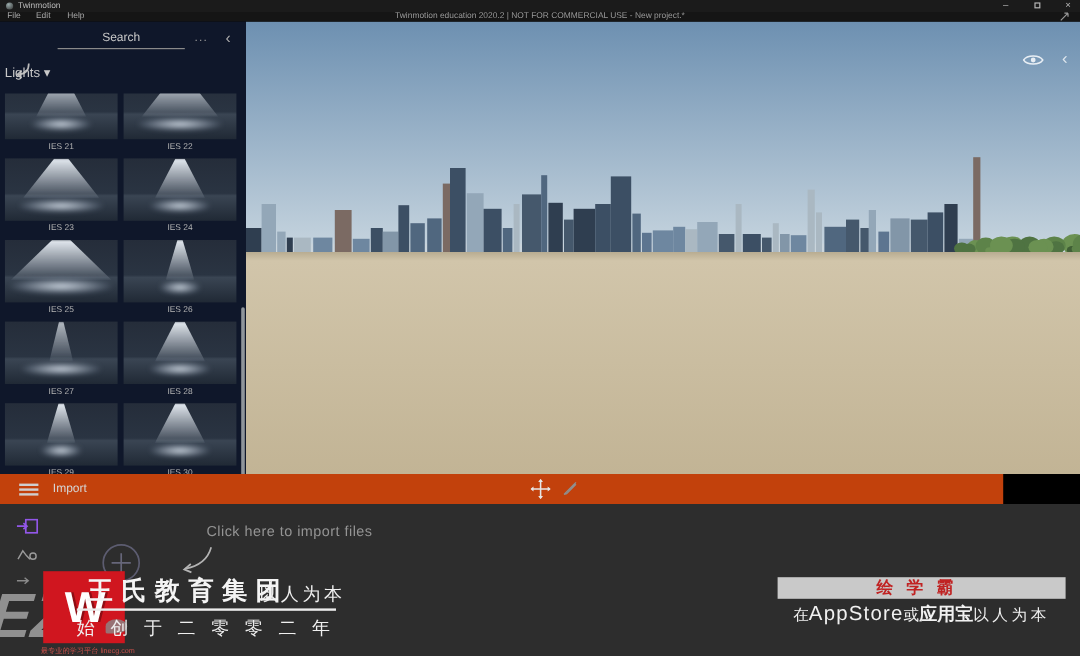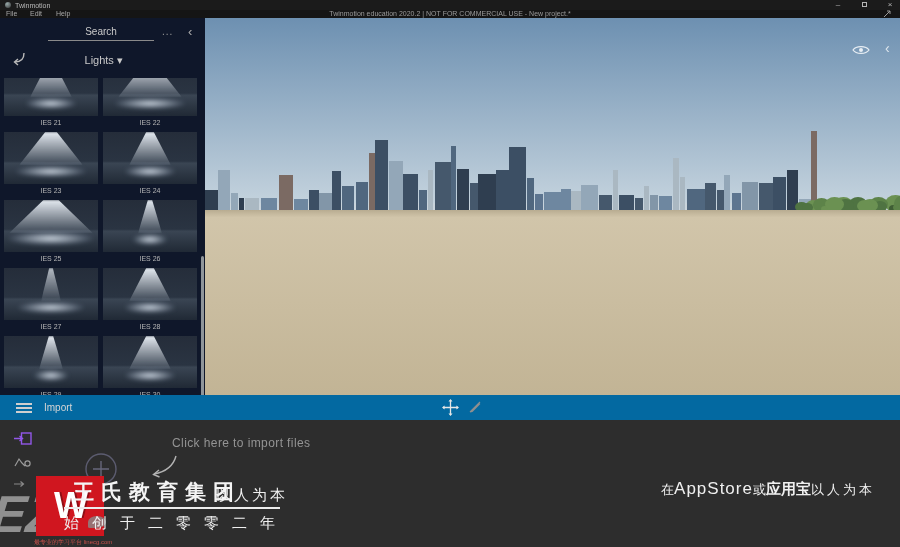--- a/index.html
+++ b/index.html
@@ -24,21 +24,21 @@
                font-size:7px; color:#9a9a9a; line-height:8px; }
 
   
   #sidebar { position:absolute; left:0; top:18px; width:205px; height:377px;
              background:#0f172a; overflow:hidden; }
   #search-box { position:absolute; left:48px; top:8px; width:106px; text-align:center;
                 font-size:10px; color:#c9c9c9; border-bottom:1px solid #8a8a8a; padding-bottom:3px; }
   #more-dots { position:absolute; left:162px; top:8px; font-size:10px; color:#9a9a9a; letter-spacing:1px;}
   #collapse-lib { position:absolute; left:188px; top:6px; font-size:13px; color:#aaa; }
   #back-arrow { position:absolute; left:10px; top:32px; }
-  #cat-row { position:absolute; left:16px; top:36px; width:175px; text-align:center;
+  #cat-row { position:absolute; left:4px; top:36px; width:175px; 
              font-size:11px; color:#c9c9c9; }
   #grid-clip { position:absolute; left:4px; top:60px; width:194px; height:317px; overflow:hidden; }
   #grid { position:relative; margin-top:-14px; display:grid;
           grid-template-columns:94px 94px; column-gap:5px; row-gap:2px; }
   .thumb-cell { width:94px; }
   .thumb { position:relative; width:94px; height:52px; overflow:hidden;
            background:linear-gradient(180deg,#252d3a 0%,#2a3442 56%,#3a4553 60%,#202935 100%); }
   .thumb::before { content:""; position:absolute; top:0; left:50%; transform:translateX(-50%);
                    height:64%; width:40px; filter:blur(1px);
                    background:linear-gradient(180deg, rgba(240,246,252,.95), rgba(200,215,230,.10));
@@ -61,21 +61,21 @@
   #skyline { position:absolute; left:0; top:0; width:695px; height:192px; }
   #skyline .bld { position:absolute; bottom:0; }
   #skyline .haze { position:absolute; bottom:0; left:0; width:695px; height:7px;
                    background:rgba(205,214,219,.55); }
   #skyline .tree { position:absolute; border-radius:50%; }
   #ground { position:absolute; left:0; top:192px; width:695px; height:185px; }
   #vp-eye { position:absolute; left:647px; top:26px; }
   #vp-collapse { position:absolute; left:680px; top:22px; font-size:14px; color:#dfe7ee; }
 
   
-  #importbar { position:absolute; left:0; top:395px; width:900px; height:25px; background:#0369a1; }
+  #importbar { position:absolute; left:0; top:395px; width:836px; height:25px; background:#c2410c; }
   #hamburger { position:absolute; left:16px; top:8px; width:16px; height:10px; }
   #hamburger div { width:16px; height:2px; background:#cfcfcf; margin-bottom:2px; }
   #import-label { position:absolute; left:44px; top:7px; font-size:10px; color:#d5d5d5; }
   #move-tool { position:absolute; left:442px; top:4px; }
   #pen-tool  { position:absolute; left:468px; top:5px; }
 
   
   #dock { position:absolute; left:0; top:420px; width:900px; height:142px; background:#2d2d2d; }
   .dock-ico { position:absolute; left:14px; }
   #hint { position:absolute; left:172px; top:16px; font-size:12px; color:#949494; letter-spacing:.4px; }
@@ -358,20 +358,23 @@
     <span>W</span>
   </div>
   <div id="logo-caption">最专业的学习平台 linecg.com</div>
   <div id="wm-bubble"></div>
   <div id="wm-brand">王氏教育集团</div>
   <div id="wm-slogan">以人为本</div>
   <div id="wm-line"></div>
   <div id="wm-founded">始创于二零零二年</div>
 
   <div id="promo">
+    <div id="promo-bar">
+      <span id="promo-app">绘学霸</span>
+    </div>
     <div id="promo-dl">
       <span class="t13">在</span>
       <span class="store1">AppStore</span>
       <span class="t13">或</span>
       <span class="store2">应用宝</span>
       <span class="sfx">以人为本</span>
     </div>
   </div>
 </div>
 

